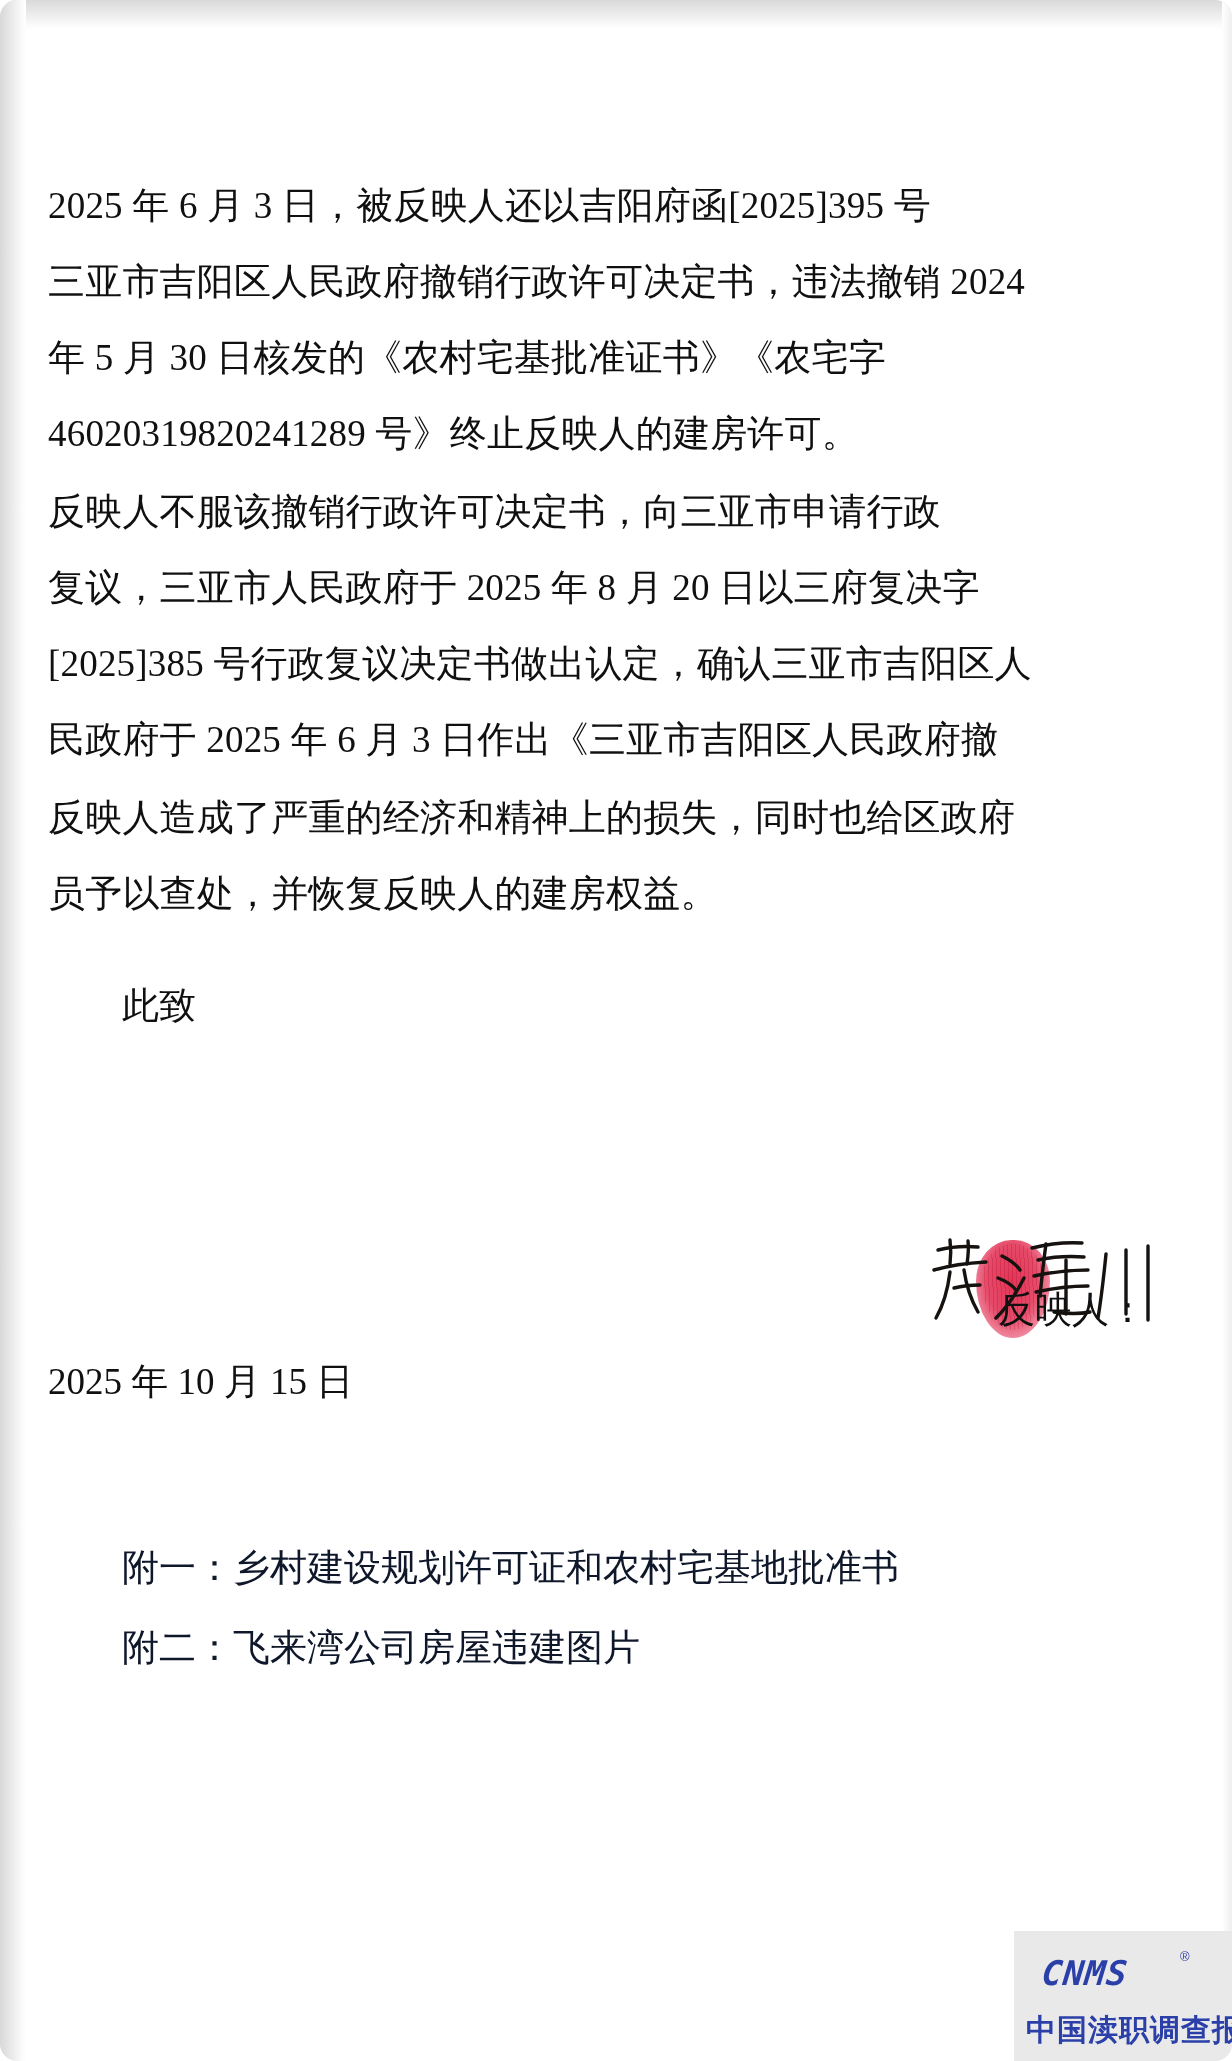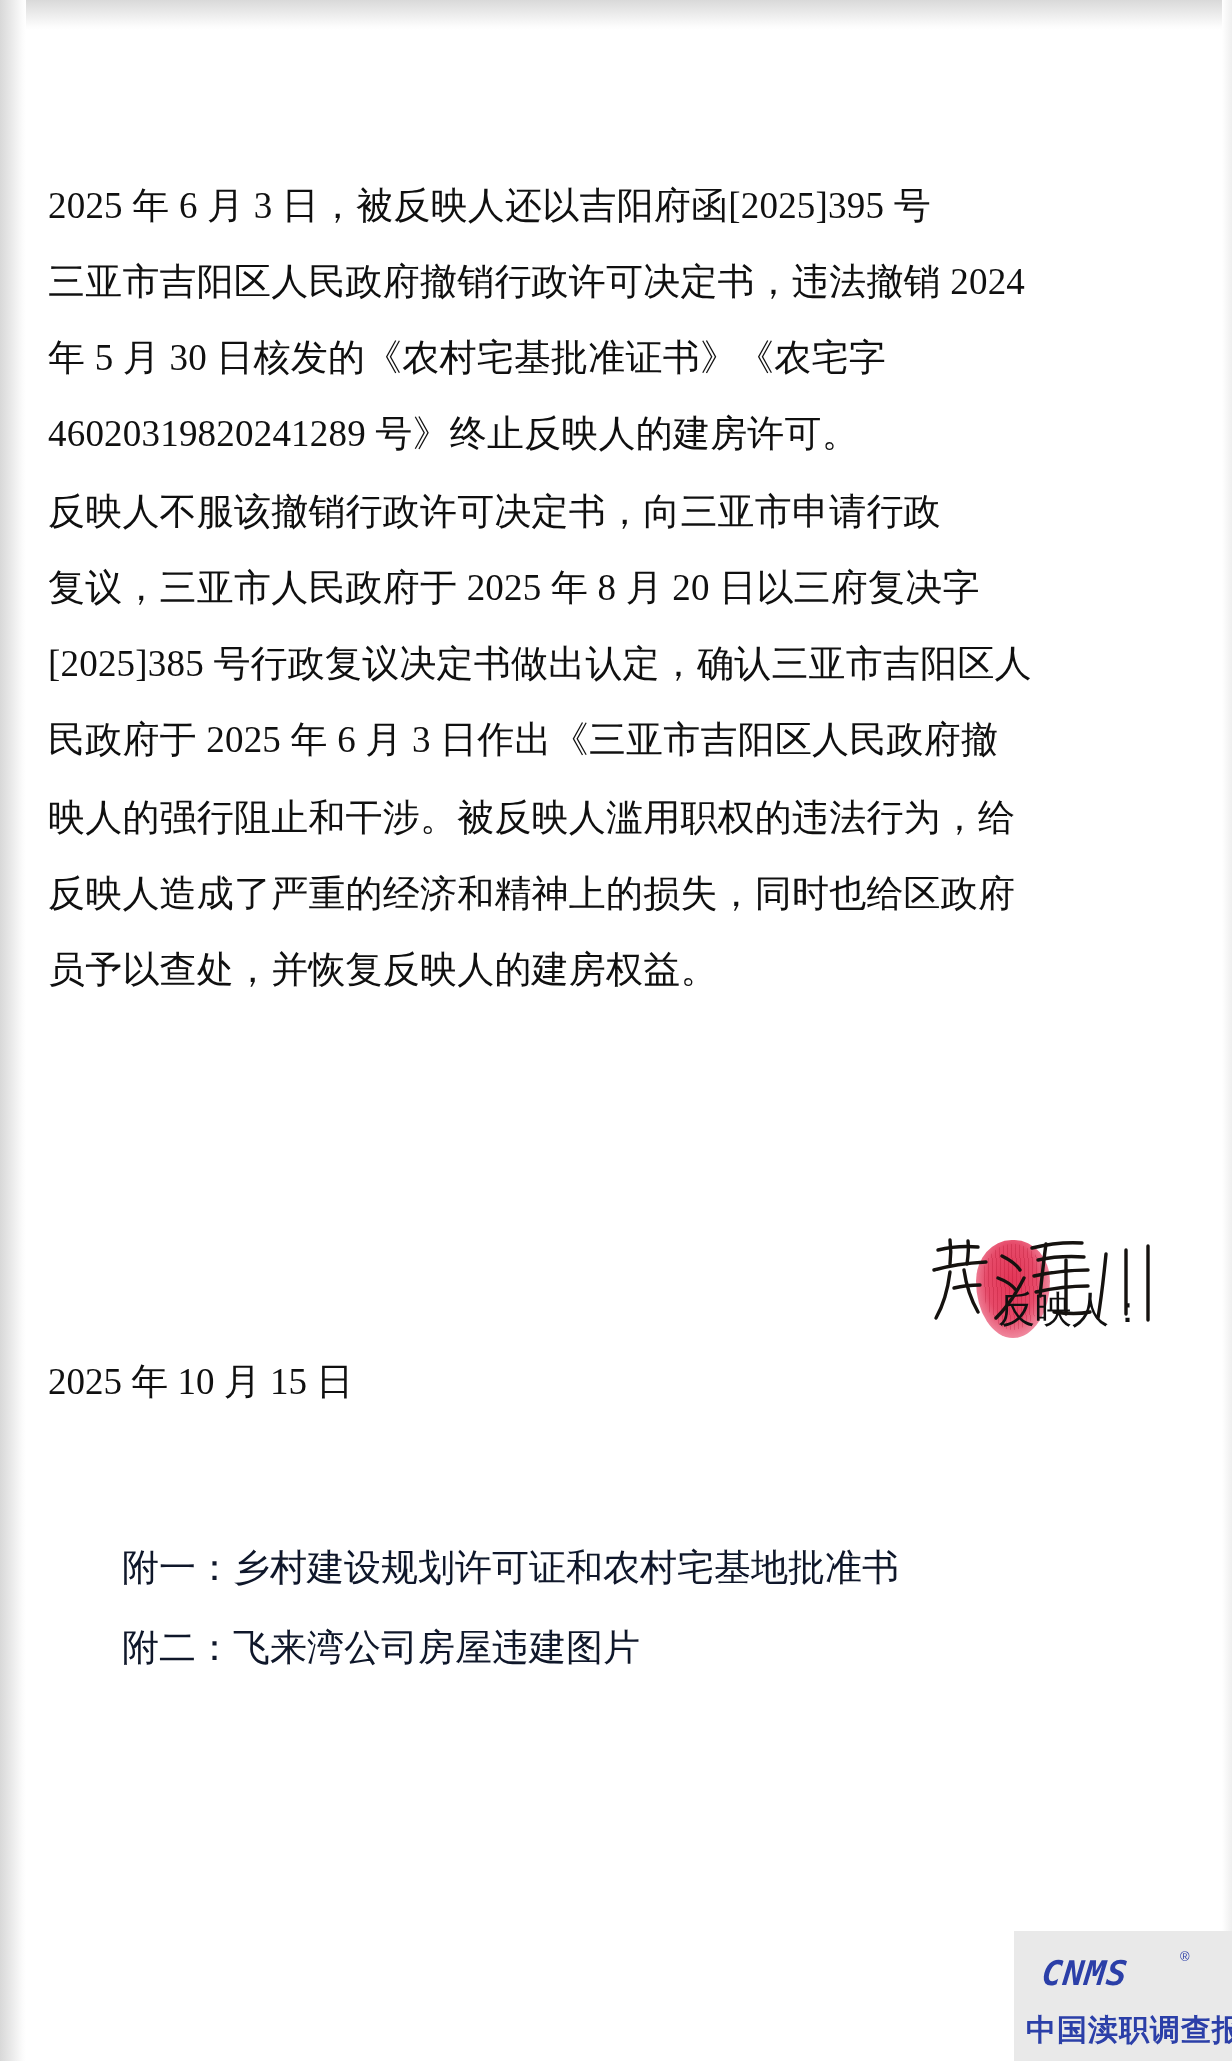--- a/index.html
+++ b/index.html
@@ -9,20 +9,21 @@
   }
   body {
     font-family: "Liberation Serif", "DejaVu Serif", serif;
   }
   .page {
     position: relative;
     width: 1232px;
     height: 2061px;
     background: #ffffff;
     overflow: hidden;
+    border-radius: 17px;
   }
   
   .scan-edge-left {
     position: absolute;
     left: 0; top: 0;
     width: 26px; height: 2061px;
     background: linear-gradient(to right, #d8d8d8 0%, #e8e8e8 40%, #fbfbfb 85%, #ffffff 100%);
     pointer-events: none;
   }
   .scan-edge-top {
@@ -202,25 +203,25 @@
     </div>
 
     <div class="para">
       <span class="ln">反映人不服该撤销行政许可决定书，向三亚市申请行政</span>
       <span class="ln">复议，三亚市人民政府于 2025 年 8 月 20 日以三府复决字</span>
       <span class="ln">[2025]385 号行政复议决定书做出认定，确认三亚市吉阳区人</span>
       <span class="ln">民政府于 2025 年 6 月 3 日作出《三亚市吉阳区人民政府撤</span>
     </div>
 
     <div class="para">
-      <span class="ln">映人的强行阻止和干涉。被反映人滥用职权的违法行为，给</span>
       <span class="ln">反映人造成了严重的经济和精神上的损失，同时也给区政府</span>
       <span class="ln">员予以查处，并恢复反映人的建房权益。</span>
     </div>
 
+    <div class="closing">此致</div>
 
     <div class="sign-block">
       <div class="sign-row">
         <span class="sign-label">反映人：</span>
         <span class="signature-wrap">
           <span class="fingerprint"></span>
           <svg class="sig-ink" viewBox="0 0 250 120">
             <g fill="none" stroke="#15120f" stroke-width="3.4" stroke-linecap="round" stroke-linejoin="round">
 
               <path d="M18,24 C30,21 46,20 58,21"></path>

